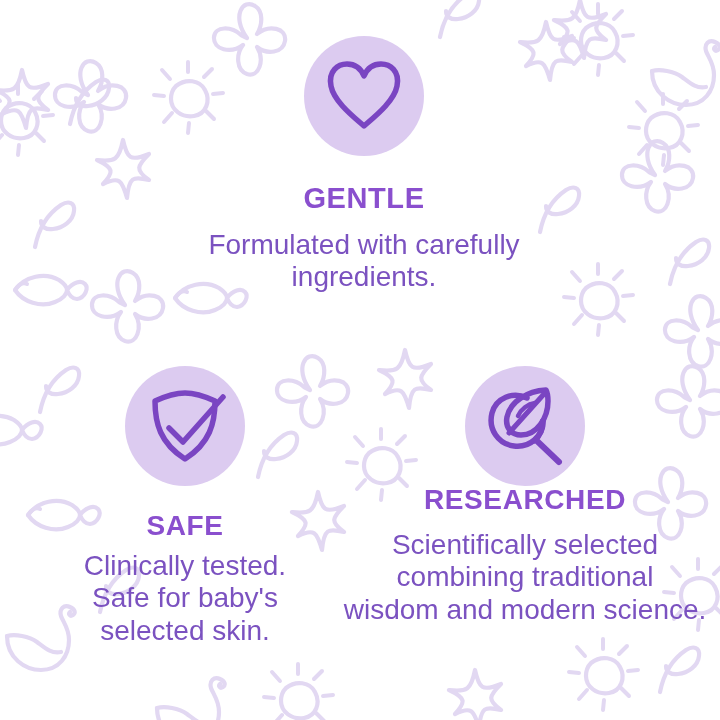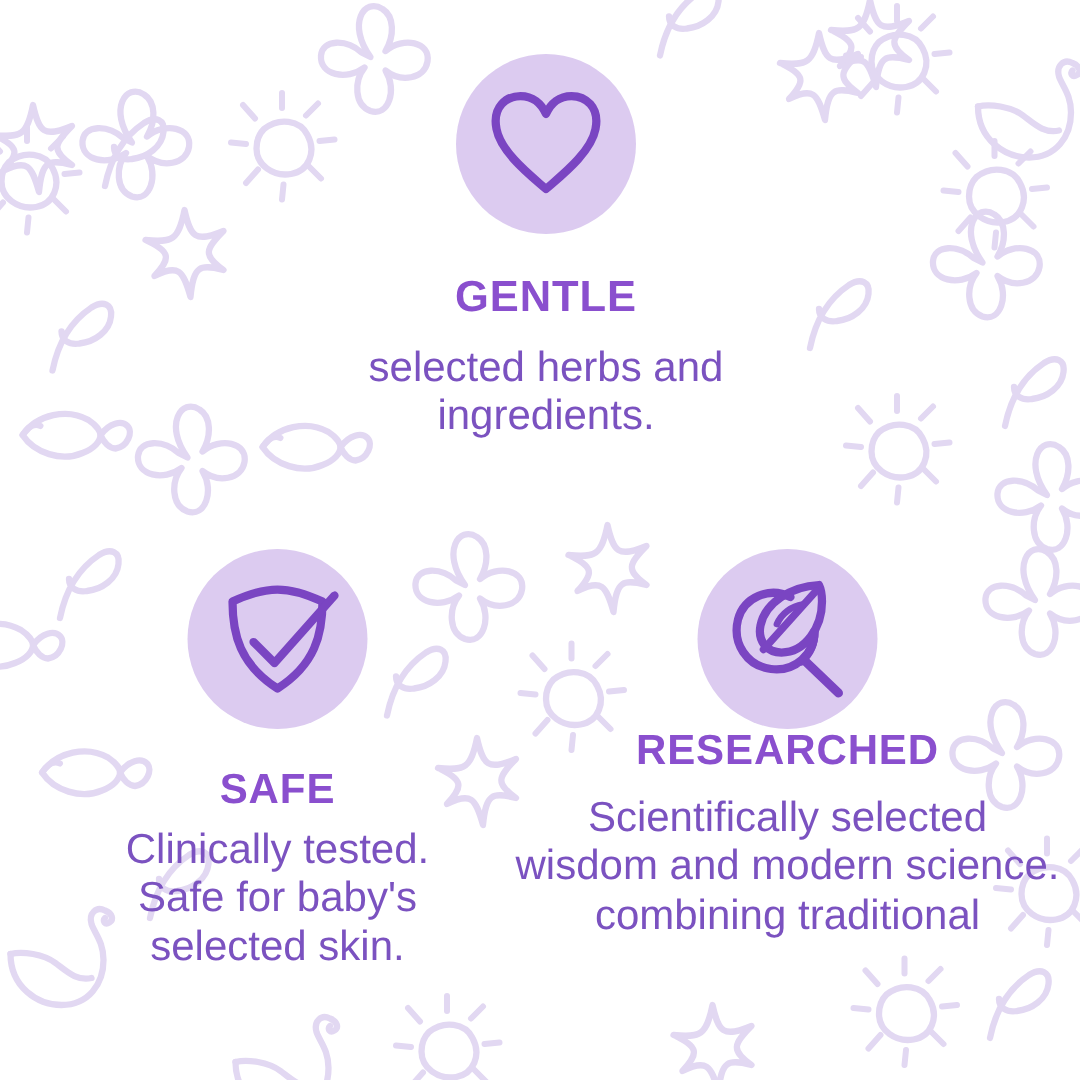--- a/index.html
+++ b/index.html
@@ -206,21 +206,21 @@
   <div class="feature" id="feature-gentle">
     <div class="icon-badge">
       <svg width="78" height="72" viewBox="0 0 78 72">
         <path d="M39,66 C30,58 9,42 6,26 C3,11 13,4 22,4
                  C30,4 36,9 39,16 C42,9 48,4 56,4
                  C65,4 75,11 72,26 C69,42 48,58 39,66 Z" fill="none" stroke="#7A45C2" stroke-width="5.5" stroke-linejoin="round" stroke-linecap="round"></path>
       </svg>
     </div>
     <p class="feature-title">GENTLE</p>
     <p class="feature-desc">
-      <span class="desc-line">selected herbs and</span>
+      <span class="desc-line">Formulated with carefully</span>
       <span class="desc-line">ingredients.</span>
     </p>
   </div>
 
   <div class="feature" id="feature-safe">
     <div class="icon-badge">
       <svg width="82" height="78" viewBox="0 0 82 78">
         <path d="M11,14 C24,8 34,6 41,6 C48,6 58,8 71,14
                  C71,36 66,56 41,72 C16,56 11,36 11,14 Z" fill="none" stroke="#7A45C2" stroke-width="5.5" stroke-linejoin="round" stroke-linecap="round"></path>
         <path d="M25,41 L39,55 L79,10" fill="none" stroke="#7A45C2" stroke-width="5.5" stroke-linejoin="round" stroke-linecap="round"></path>
@@ -248,18 +248,18 @@
                  C54,50 65,33 65,16 C65,11 64,7 63,5 Z" fill="none" stroke="#7A45C2" stroke-width="5.5" stroke-linejoin="round" stroke-linecap="round"></path>
 
         <path d="M61,9 L26,48" fill="none" stroke="#7A45C2" stroke-width="5" stroke-linecap="round"></path>
 
         <path d="M52,18 C45,19 38,24 35,31" fill="none" stroke="#7A45C2" stroke-width="4.5" stroke-linecap="round"></path>
       </svg>
     </div>
     <p class="feature-title">RESEARCHED</p>
     <p class="feature-desc">
       <span class="desc-line">Scientifically selected</span>
+      <span class="desc-line">combining traditional</span>
       <span class="desc-line">wisdom and modern science.</span>
-      <span class="desc-line">combining traditional</span>
     </p>
   </div>
 
 </div>
 
 </body></html>

